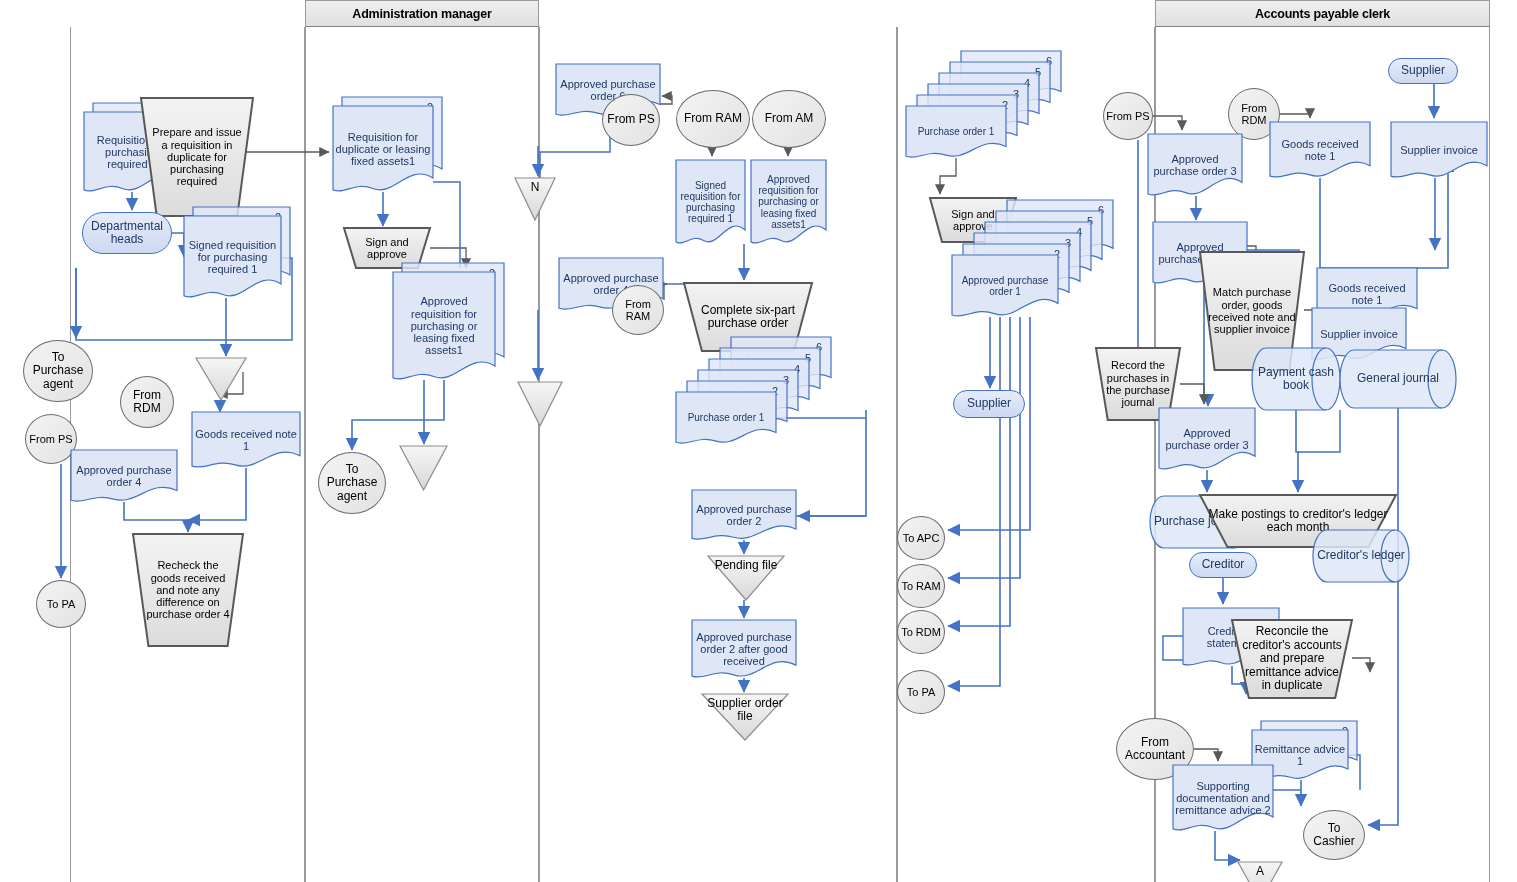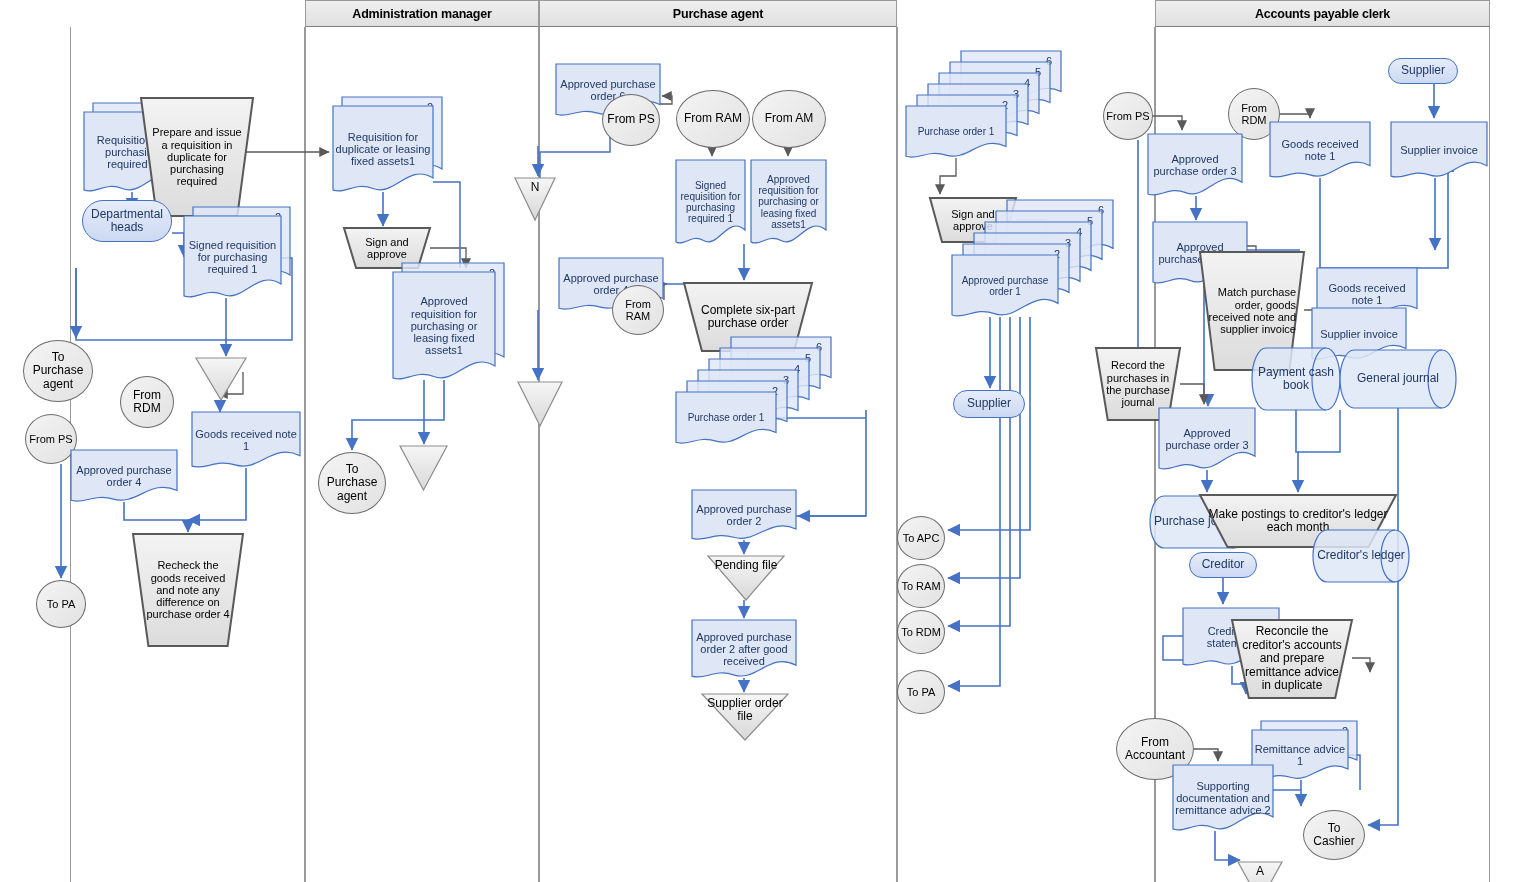--- a/index.html
+++ b/index.html
@@ -69,21 +69,20 @@
   #wires{position:absolute;left:0;top:0;width:1517px;height:882px;overflow:visible;pointer-events:none;}
 </style>
 </head>
 <body>
 
 <div id="canvas">
 
     <div class="lane-body" style="left: 70px; width: 235px;"></div>
     <div class="lane-header" style="left: 305px; width: 234px;">Administration manager</div>
     <div class="lane-body" style="left: 305px; width: 234px;"></div>
-    <div class="lane-header" style="left: 539px; width: 358px;">Purchase agent</div>
     <div class="lane-body" style="left: 539px; width: 358px;"></div>
     <div class="lane-body" style="left: 897px; width: 258px;"></div>
     <div class="lane-header" style="left: 1155px; width: 335px;">Accounts payable clerk</div>
     <div class="lane-body" style="left: 1155px; width: 335px;"></div>
     <svg id="wires">
     <defs>
       <marker id="ab" markerWidth="9" markerHeight="9" refX="7.5" refY="4.5" orient="auto">
         <path d="M0,0.6 L8,4.5 L0,8.4 z" fill="#4472c4"></path>
       </marker>
       <marker id="ag" markerWidth="9" markerHeight="9" refX="7.5" refY="4.5" orient="auto">
@@ -193,21 +192,21 @@
       <defs>
             <linearGradient id="pgn02" x1="0" y1="0" x2="0" y2="1">
         <stop offset="0" stop-color="#f3f3f3"></stop>
               <stop offset="1" stop-color="#dcdcdc"></stop>
       </linearGradient>
           </defs>
       <path d="M0,0 L112,0 L96.32,118 L15.680000000000001,118 Z" fill="url(#pgn02)" stroke="#595959" stroke-width="2"></path>
         </svg>
         <div class="lbl" style="font-size: 11px; padding: 0px 8px;">Prepare and issue a requisition in duplicate for purchasing required</div>
       </div>
-      <div class="shp term" style="left: 82px; top: 200px; width: 90px; height: 42px;">
+      <div class="shp term" style="left: 82px; top: 212px; width: 90px; height: 42px;">
         <div class="lbl">Departmental heads</div>
       </div>
       <div class="shp doc" style="left: 184px; top: 216px; width: 97px; height: 82px;">
         <svg viewBox="0 0 106 91" style="width:106px;height:91px;
                           left:0px;top:-9px">
           <g transform="translate(9,0)">
                 <path d="M0,0 L97,0 L97,68
           C 72.75,52.599999999999994 60.14,86.9 38.800000000000004,78.5
           C 21.34,71.5 11.639999999999999,84.8 0,79.9 Z" fill="#dfe7f7" fill-opacity="0.82" stroke="#4472c4" stroke-width="1.2"></path>
           </g>
@@ -683,21 +682,21 @@
       <div class="shp proc" style="left: 1200px; top: 252px; width: 104px; height: 118px;">
         <svg viewBox="0 0 104 118" preserveAspectRatio="none">
       <defs>
             <linearGradient id="pgc08" x1="0" y1="0" x2="0" y2="1">
         <stop offset="0" stop-color="#f3f3f3"></stop>
               <stop offset="1" stop-color="#dcdcdc"></stop>
       </linearGradient>
           </defs>
       <path d="M0,0 L104,0 L89.44,118 L14.560000000000002,118 Z" fill="url(#pgc08)" stroke="#595959" stroke-width="2"></path>
         </svg>
-        <div class="lbl" style="font-size: 11px; padding: 16px 8px; text-align: right;">Match purchase order, goods received note and supplier invoice</div>
+        <div class="lbl" style="font-size: 11px; padding: 16px 8px;">Match purchase order, goods received note and supplier invoice</div>
       </div>
       <div class="shp doc" style="left: 1317px; top: 268px; width: 100px; height: 52px;">
         <svg viewBox="0 0 100 52" style="width:100px;height:52px;
                           left:0px;top:0px">
           <g transform="translate(0,0)">
                 <path d="M0,0 L100,0 L100,40.56
           C 75,27.976 62,56.004 40,49.14
           C 22,43.42 12,54.288 0,50.284 Z" fill="#dfe7f7" fill-opacity="1" stroke="#4472c4" stroke-width="1.2"></path>
           </g>
         </svg>

